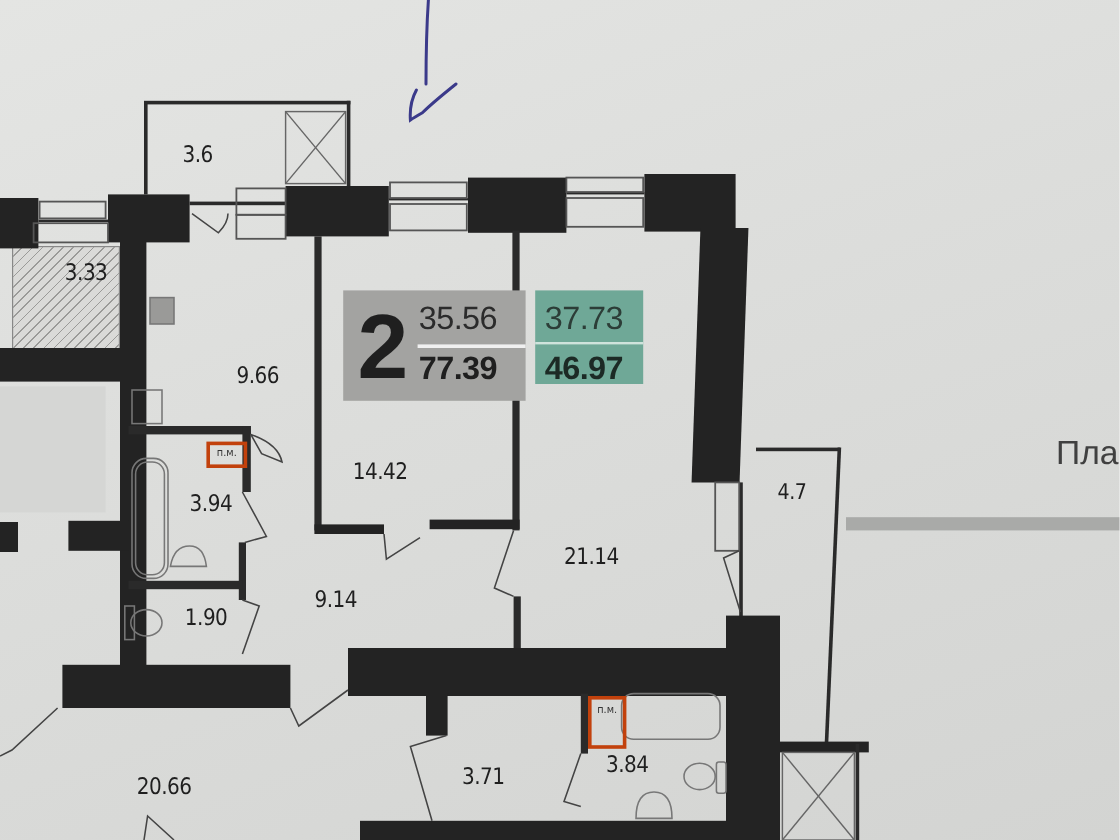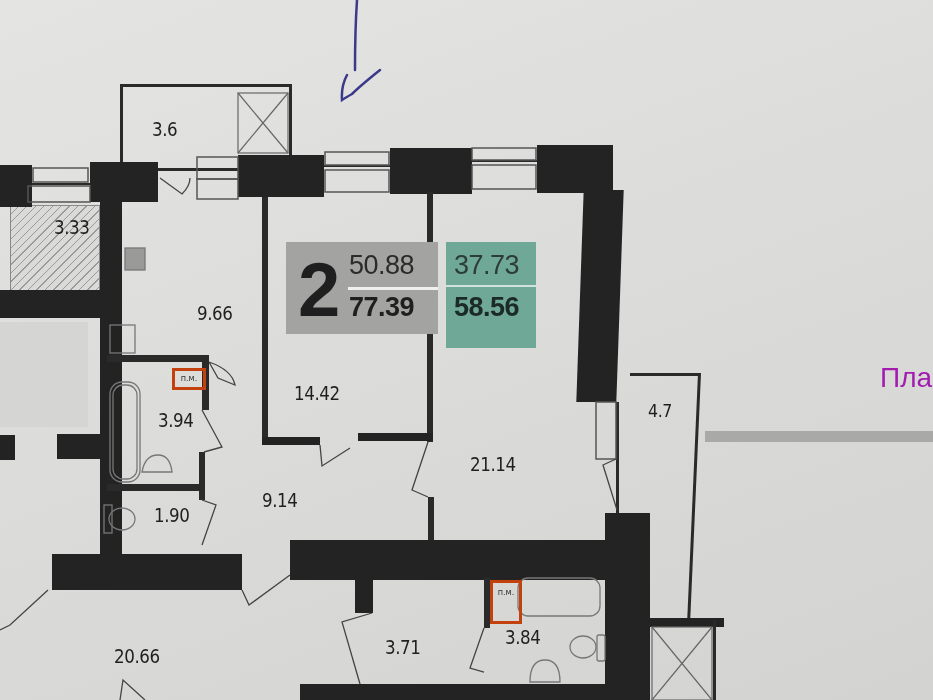--- a/index.html
+++ b/index.html
@@ -29,32 +29,32 @@
   }
   .infobox .living {
     position:absolute; left:63px; top:8px; font-size:27px; color:#2b2b2b;
     font-family: "Liberation Sans", sans-serif; letter-spacing:-0.5px;
   }
   .infobox .total {
     position:absolute; left:63px; top:50px; font-size:27px; color:#1f1f1f; font-weight:bold;
     font-family: "Liberation Sans", sans-serif; letter-spacing:-0.5px;
   }
   .infobox .divider { position:absolute; left:62px; top:45px; width:90px; height:3px; background:#f0f0f0; }
-  .altbox { position:absolute; left:446px; top:242px; width:90px; height:106px; background:#6fa897; }
+  .altbox { position:absolute; left:446px; top:242px; width:90px; height:78px; background:#6fa897; }
   .altbox .living {
     position:absolute; left:8px; top:8px; font-size:27px; color:#2c3d37;
     font-family: "Liberation Sans", sans-serif; letter-spacing:-0.5px;
   }
   .altbox .total {
     position:absolute; left:8px; top:50px; font-size:27px; color:#1c2a25; font-weight:bold;
     font-family: "Liberation Sans", sans-serif; letter-spacing:-0.5px;
   }
   .altbox .divider { position:absolute; left:0; top:43px; width:90px; height:2px; background:#cfe3dc; }
   .side-text {
-    position:absolute; left:880px; top:362px; font-size:28px; color:#a21caf;
+    position:absolute; left:880px; top:362px; font-size:28px; color:#404040;
     font-family: "Liberation Sans", sans-serif;
   }
   .grey-bar { position:absolute; left:705px; top:431px; width:228px; height:11px; background:#a9aaa8; }
   svg.overlay { position:absolute; left:0; top:0; }
 </style>
 </head>
 <body>
 
 <div class="plan">
 
@@ -151,28 +151,28 @@
       <rect x="125" y="248" width="20" height="22" fill="#9a9a98"></rect>
     </g>
     <path d="M347 75 Q341 86 342 100 Q345 98 352 94 Q360 86 380 70 M357 0 Q355 30 355 70" stroke="#3b3a8a" stroke-width="2.5" fill="none" stroke-linecap="round"></path>
   </svg>
 
   <div class="pm" style="left:172px;top:368px;width:28px;height:16px;"><span>п.м.</span></div>
   <div class="pm" style="left:490px;top:580px;width:26px;height:38px;line-height:18px;"><span>п.м.</span></div>
 
   <div class="infobox">
     <div class="rooms">2</div>
-    <div class="living">50.88</div>
+    <div class="living">35.56</div>
     <div class="divider"></div>
     <div class="total">77.39</div>
   </div>
   <div class="altbox">
     <div class="living">37.73</div>
     <div class="divider"></div>
-    <div class="total">58.56</div>
+    <div class="total">46.97</div>
   </div>
 
   <div class="room-label" style="left:152px;top:118px;">3.6</div>
   <div class="room-label" style="left:54px;top:216px;">3.33</div>
   <div class="room-label" style="left:197px;top:302px;">9.66</div>
   <div class="room-label" style="left:294px;top:382px;">14.42</div>
   <div class="room-label" style="left:158px;top:409px;">3.94</div>
   <div class="room-label" style="left:154px;top:504px;">1.90</div>
   <div class="room-label" style="left:262px;top:489px;">9.14</div>
   <div class="room-label" style="left:470px;top:453px;">21.14</div>

